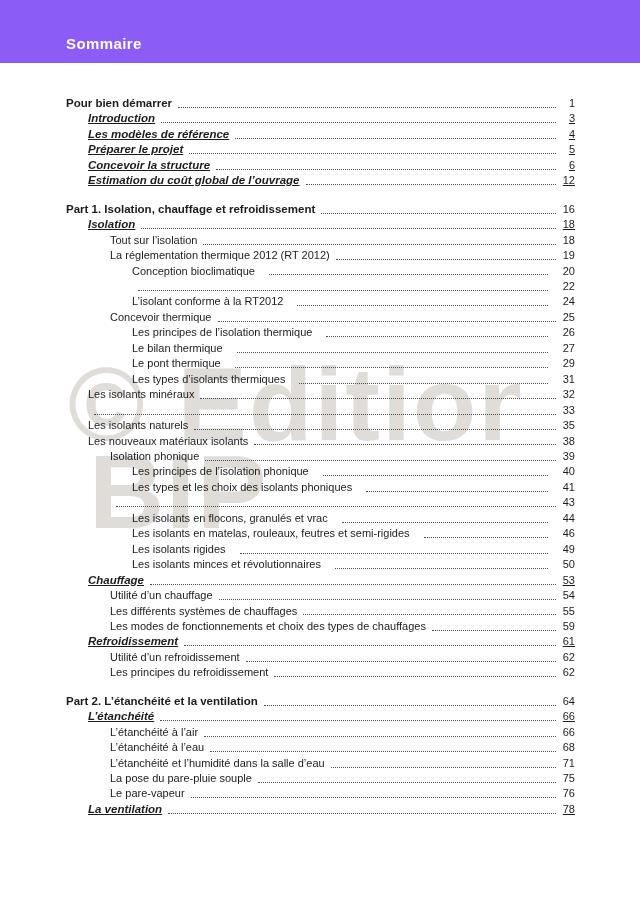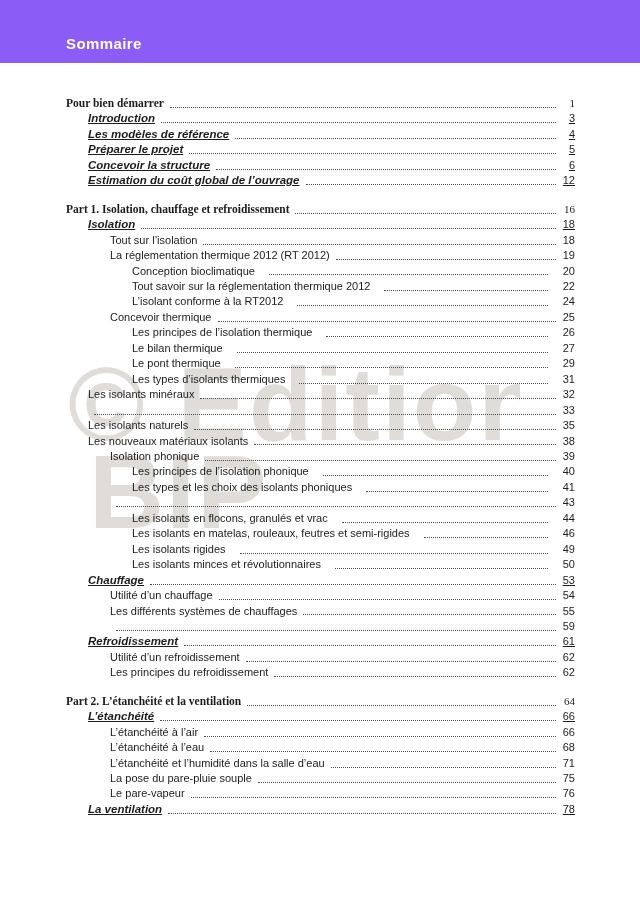--- a/index.html
+++ b/index.html
@@ -48,21 +48,21 @@
     position: relative;
     z-index: 1;
     padding: 33px 65px 0 0;
   }
   .toc-block + .toc-block { margin-top: 13px; }
   .row {
     display: flex;
     line-height: 15.45px;
     font-size: 11px;
   }
-  .lv0 { padding-left: 66px;  font-weight: bold; font-size: 11.5px; font-family: Liberation Serif, serif; }
+  .lv0 { padding-left: 66px;  font-weight: bold; font-size: 11.5px; }
   .lv1 { padding-left: 88px;  font-weight: bold; font-style: italic; font-size: 11.5px; text-decoration: underline; }
   .lv2 { padding-left: 110px; }
   .lv3 { padding-left: 132px; gap: 8px; }
   .lv4 { padding-left: 88px; }
   .label { white-space: nowrap; }
   .leader {
     flex: 1;
     align-self: flex-end;
     height: 0;
     min-width: 12px;
@@ -142,21 +142,20 @@
         <span class="label">La réglementation thermique 2012 (RT 2012)</span>
         <span class="leader"></span>
         <span class="page">19</span>
       </div>
       <div class="row lv3">
         <span class="label">Conception bioclimatique</span>
         <span class="leader"></span>
         <span class="page">20</span>
       </div>
       <div class="row lv3">
-        <span class="label">Tout savoir sur la réglementation thermique 2012</span>
         <span class="leader"></span>
         <span class="page">22</span>
       </div>
       <div class="row lv3">
         <span class="label">L’isolant conforme à la RT2012</span>
         <span class="leader"></span>
         <span class="page">24</span>
       </div>
       <div class="row lv2">
         <span class="label">Concevoir thermique</span>
@@ -250,20 +249,21 @@
         <span class="label">Utilité d’un chauffage</span>
         <span class="leader"></span>
         <span class="page">54</span>
       </div>
       <div class="row lv2">
         <span class="label">Les différents systèmes de chauffages</span>
         <span class="leader"></span>
         <span class="page">55</span>
       </div>
       <div class="row lv2">
+        <span class="label">Les modes de fonctionnements et choix des types de chauffages</span>
         <span class="leader"></span>
         <span class="page">59</span>
       </div>
       <div class="row lv1">
         <span class="label">Refroidissement</span>
         <span class="leader"></span>
         <span class="page">61</span>
       </div>
       <div class="row lv2">
         <span class="label">Utilité d’un refroidissement</span>

